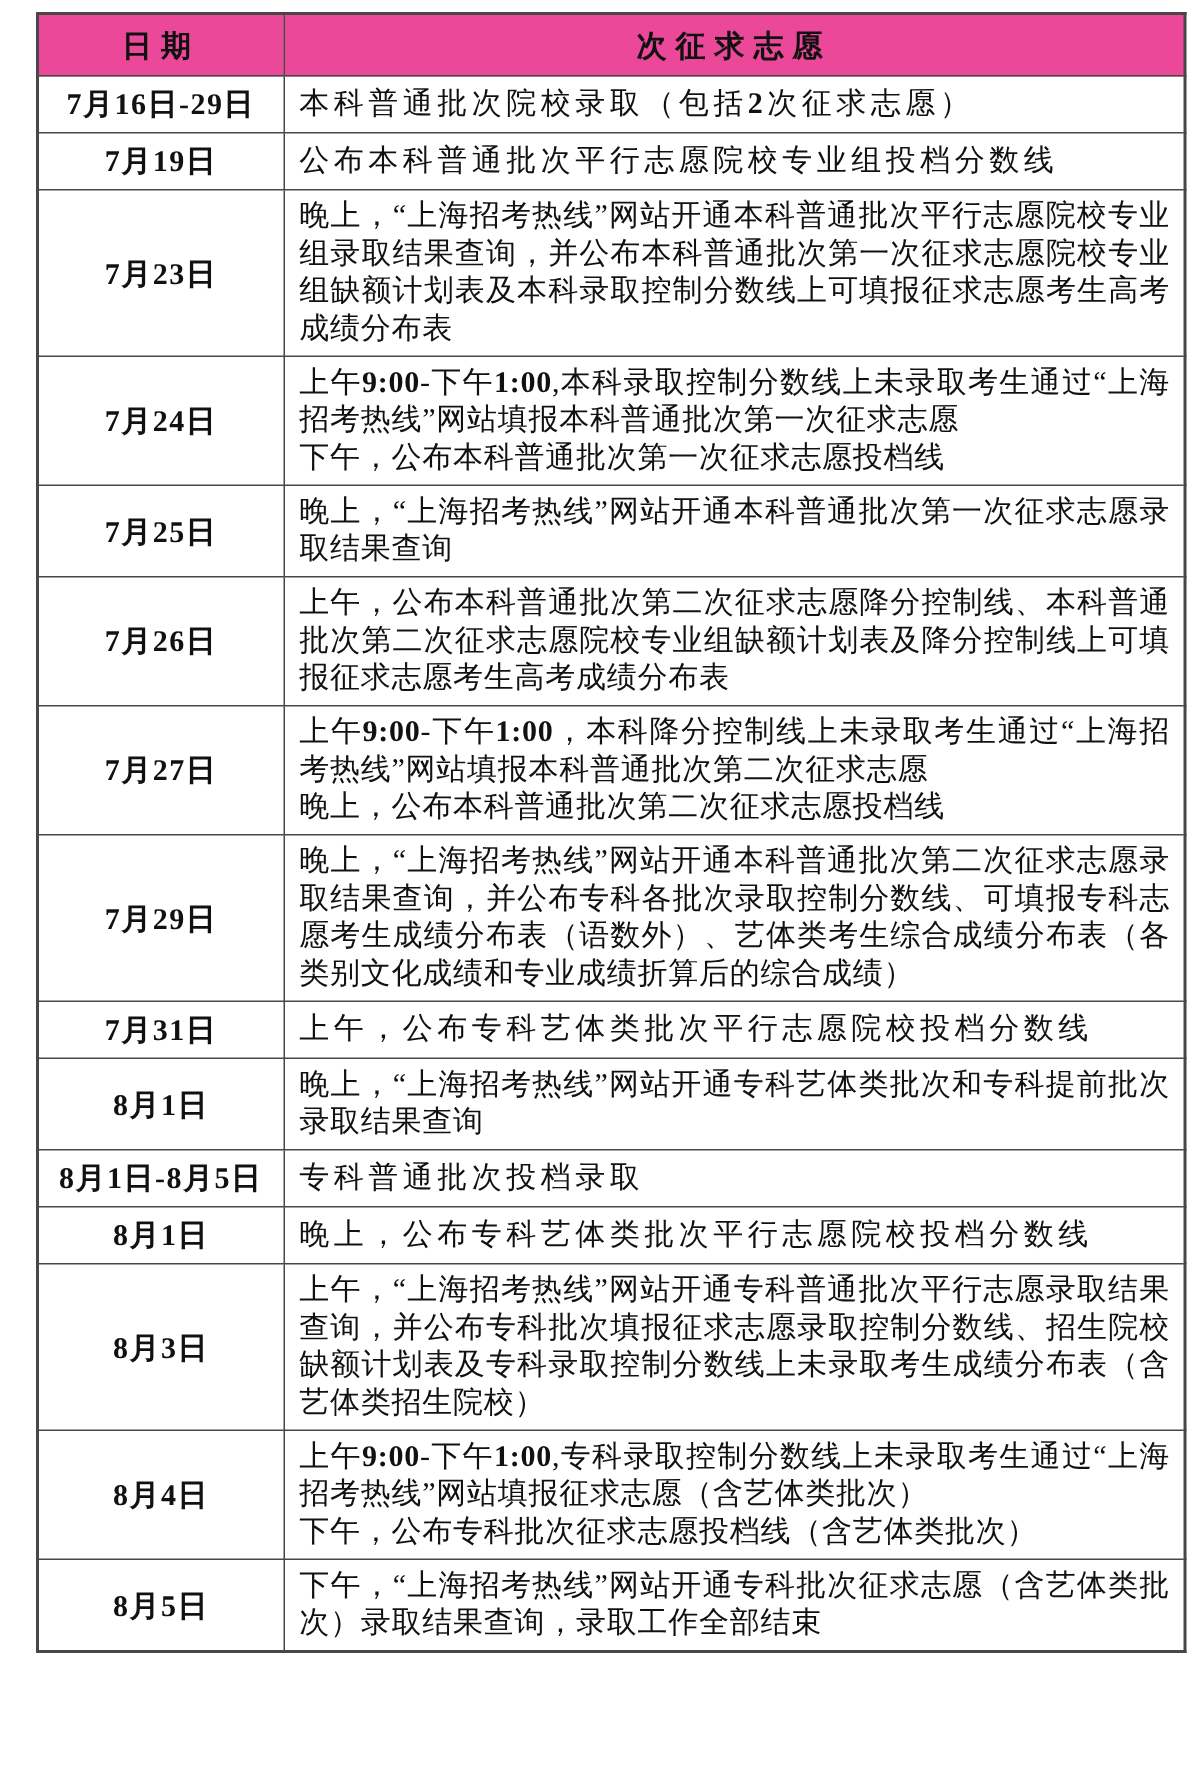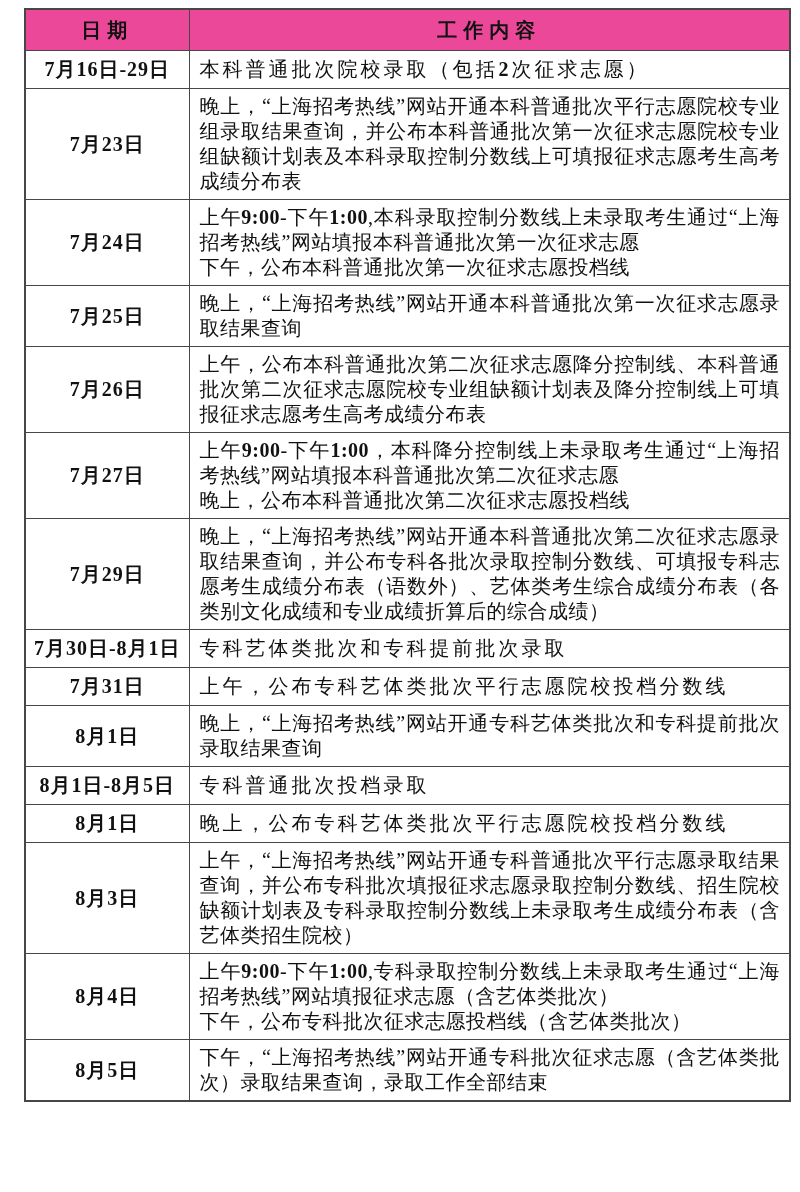--- a/index.html
+++ b/index.html
@@ -63,31 +63,37 @@
 
 <div class="doc">
   <table class="schedule">
     <colgroup>
       <col class="date-col">
       <col class="content-col">
     </colgroup>
     <thead>
       <tr>
         <th>日期</th>
-        <th>工作内容</th>
+        <th>次征求志愿</th>
       </tr>
     </thead>
     <tbody>
   <tr>
     <td class="date-cell">7月16日-29日</td>
     <td class="content-cell spaced">
             <div class="content-line">本科普通批次院校录取（包括<b>2</b>次征求志愿）</div>
           </td>
   </tr>
 
+  <tr>
+    <td class="date-cell">7月19日</td>
+    <td class="content-cell spaced">
+            <div class="content-line">公布本科普通批次平行志愿院校专业组投档分数线</div>
+          </td>
+  </tr>
 
   <tr>
     <td class="date-cell">7月23日</td>
     <td class="content-cell">
             <div class="content-line">晚上，“上海招考热线”网站开通本科普通批次平行志愿院校专业组录取结果查询，并公布本科普通批次第一次征求志愿院校专业组缺额计划表及本科录取控制分数线上可填报征求志愿考生高考成绩分布表</div>
           </td>
   </tr>
 
   <tr>
     <td class="date-cell">7月24日</td>
@@ -120,26 +126,20 @@
   </tr>
 
   <tr>
     <td class="date-cell">7月29日</td>
     <td class="content-cell">
             <div class="content-line">晚上，“上海招考热线”网站开通本科普通批次第二次征求志愿录取结果查询，并公布专科各批次录取控制分数线、可填报专科志愿考生成绩分布表（语数外）、艺体类考生综合成绩分布表（各类别文化成绩和专业成绩折算后的综合成绩）</div>
           </td>
   </tr>
 
 
-  <tr>
-    <td class="date-cell">7月30日-8月1日</td>
-    <td class="content-cell spaced">
-            <div class="content-line">专科艺体类批次和专科提前批次录取</div>
-          </td>
-  </tr>
 
   <tr>
     <td class="date-cell">7月31日</td>
     <td class="content-cell spaced">
             <div class="content-line">上午，公布专科艺体类批次平行志愿院校投档分数线</div>
           </td>
   </tr>
 
   <tr>
     <td class="date-cell">8月1日</td>

